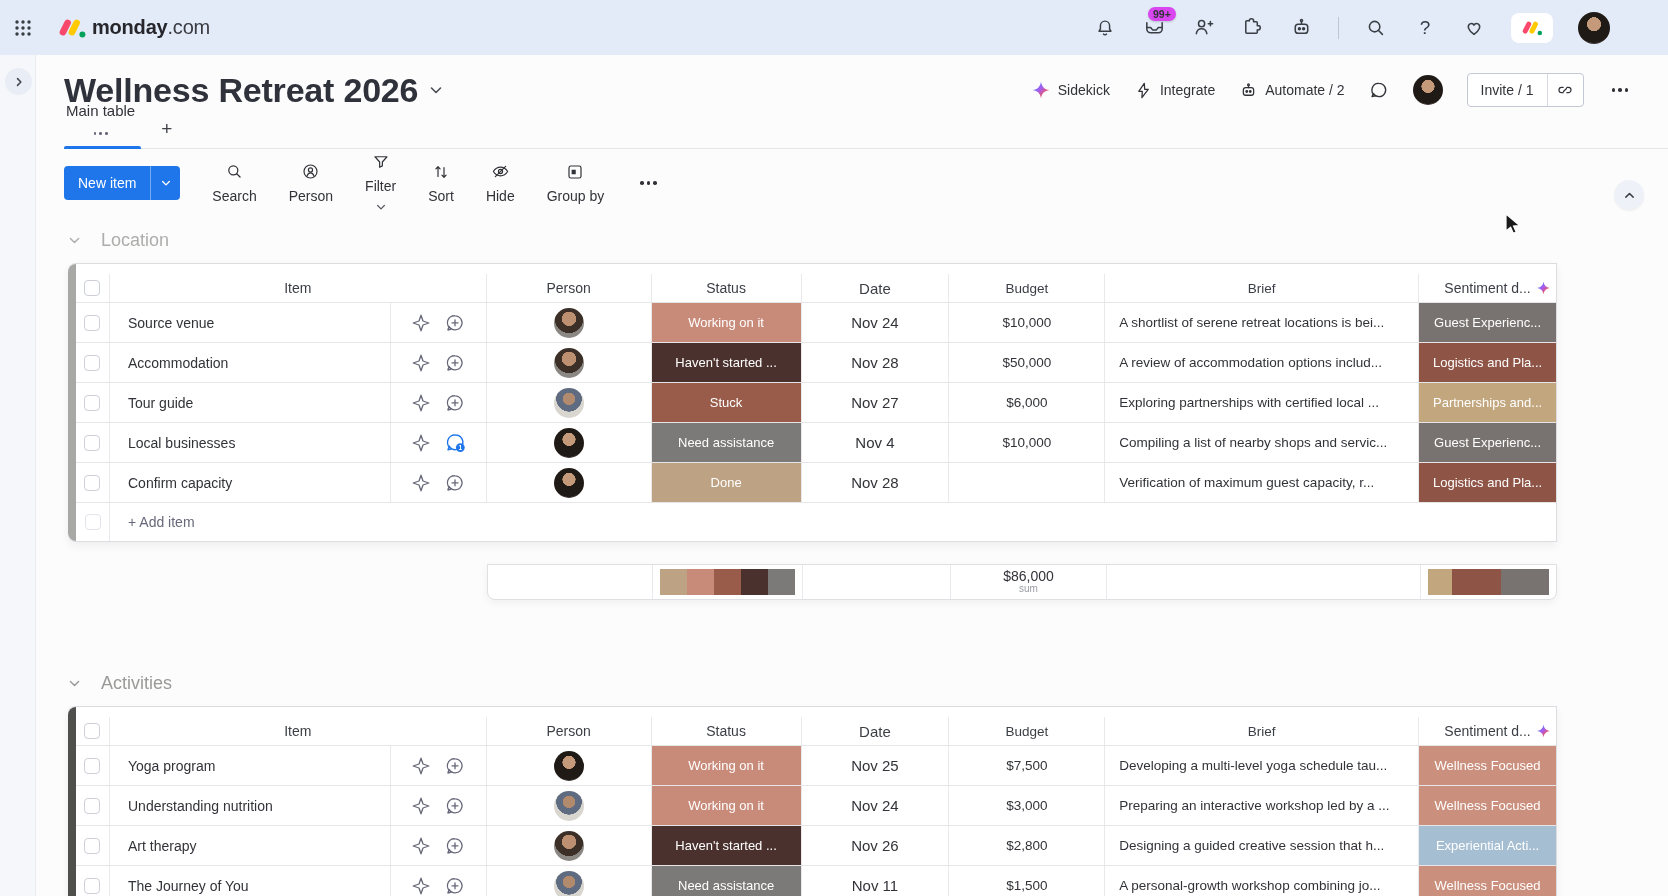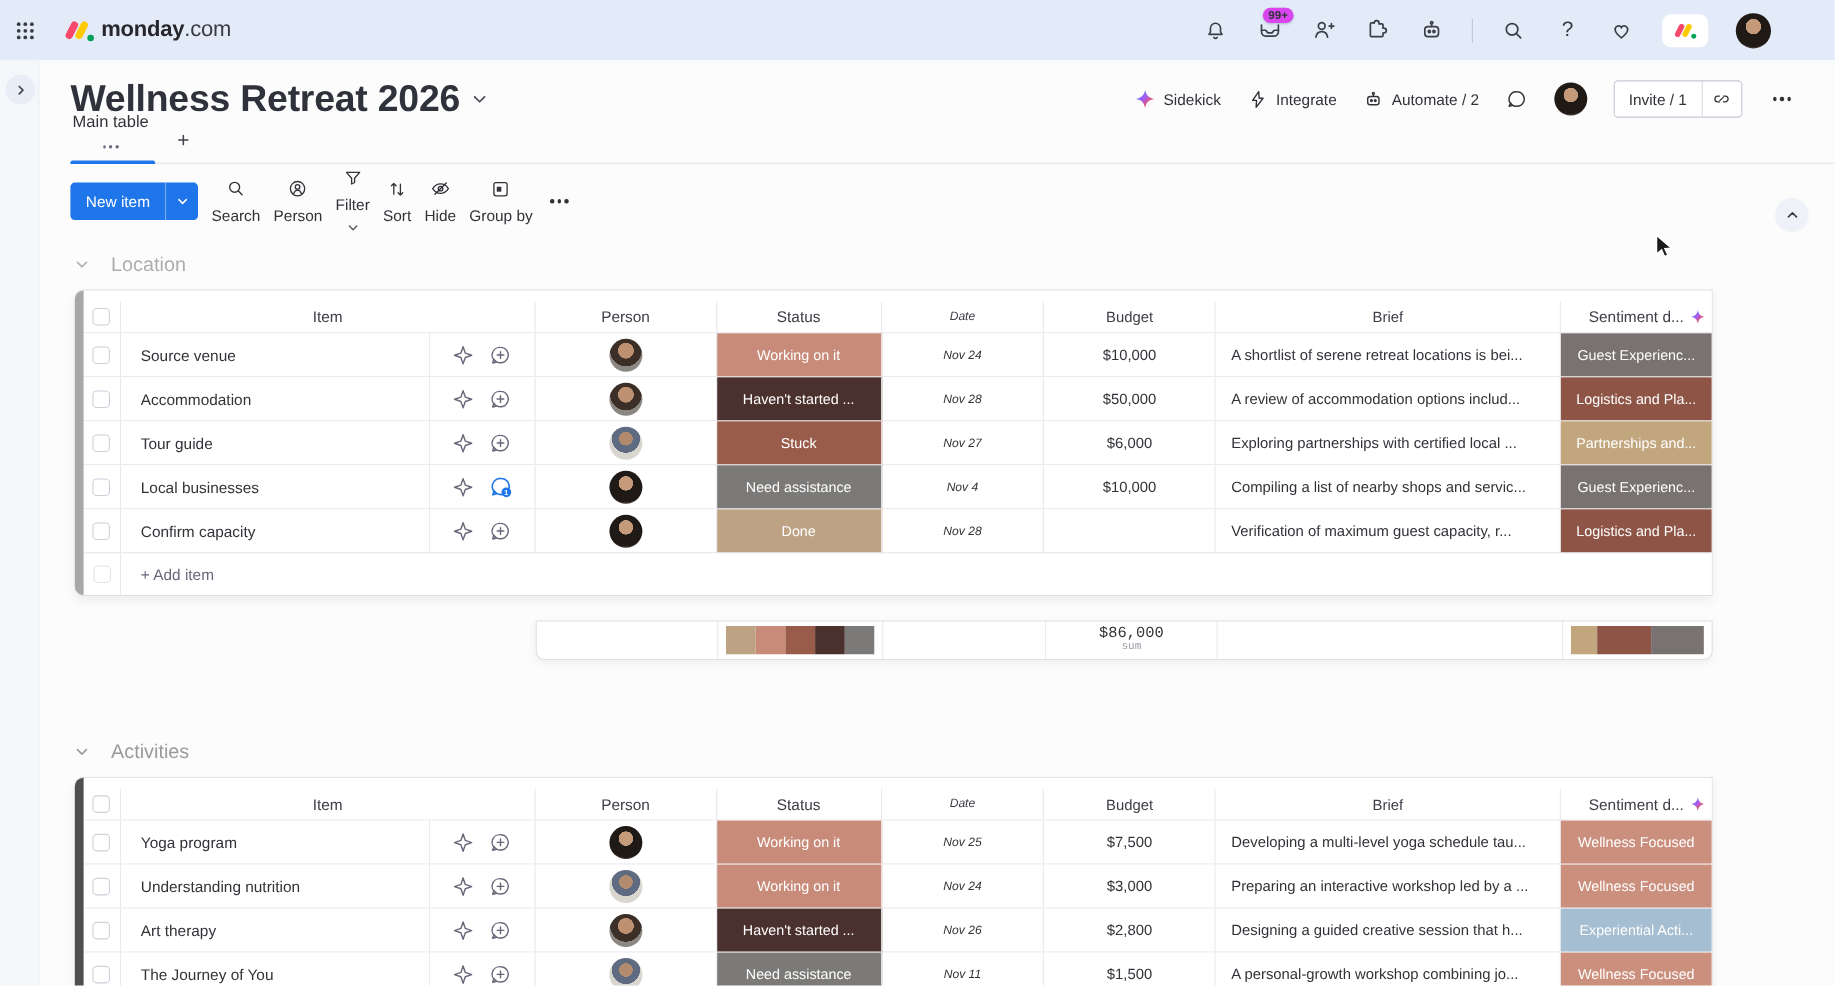--- a/index.html
+++ b/index.html
@@ -55,21 +55,21 @@
   .tabs-row { height:36px; display:flex; align-items:flex-end; border-bottom:1px solid #e5e6ea;
     margin-right:0; }
   .tab { position:relative; display:flex; align-items:center; gap:9px; padding:0 6px 9px 2px;
     font-size:15px; color:#323338; cursor:pointer;flex-direction:column; }
   .tab.active::after { content:""; position:absolute; left:0; right:0; bottom:-1px; height:3px;
     background:#1f76ea; border-radius:2px 2px 0 0; }
   .tab .dots i { width:2.6px; height:2.6px; background:#676879; }
   .add-view { margin-left:16px; padding:0 4px 8px; font-size:19px; color:#40434a; cursor:pointer; }
 
   
-  .toolbar { margin-top:16px; height:36px; display:flex; align-items:center; gap:12px; }
+  .toolbar { margin-top:16px; height:36px; display:flex; align-items:center; gap:32px; }
   .new-item-btn { height:34px; background:#1f76ea; color:#fff; border:none; border-radius:4px;
     display:flex; align-items:stretch; font-size:14px; cursor:pointer; overflow:hidden; }
   .nib-label { padding:0 14px; display:flex; align-items:center; }
   .nib-chev { width:30px; display:flex; align-items:center; justify-content:center;
     border-left:1px solid rgba(255,255,255,.4); }
   .tool { display:flex; align-items:center; gap:7px; font-size:14px; color:#323338; cursor:pointer;flex-direction:column; }
   .collapse-btn { position:absolute; left:1614px; top:180px; width:30px; height:30px; border-radius:50%;
     background:#eef1f7; border:none; display:flex; align-items:center; justify-content:center;
     cursor:pointer; box-shadow:0 1px 2px rgba(0,0,0,.06); }
 
@@ -90,41 +90,41 @@
   .th { font-size:14px; color:#3b3e45; display:flex; align-items:center; justify-content:center; }
   .cell { border-right:1px solid #e9e9ec; height:100%; }
   .c-check { width:var(--w-check); display:flex; align-items:center; justify-content:center; }
   .c-item-h { width:calc(var(--w-name) + var(--w-icons)); }
   .c-name { width:var(--w-name); display:flex; align-items:center; padding-left:18px;
     font-size:14px; border-right:none; cursor:pointer; }
   .c-icons { width:var(--w-icons); display:flex; align-items:center; justify-content:center; gap:14px;
     border-left:1px solid #e9e9ec; }
   .c-person { width:var(--w-person); display:flex; align-items:center; justify-content:center; cursor:pointer; }
   .c-status { width:var(--w-status); }
-  .c-date { width:var(--w-date); display:flex; align-items:center; justify-content:center; font-size:11px; cursor:pointer;font-style:italic; }
+  .c-date { width:var(--w-date); display:flex; align-items:center; justify-content:center; font-size:15px; cursor:pointer; }
   .c-budget { width:var(--w-budget); display:flex; align-items:center; justify-content:center; font-size:13.5px; cursor:pointer; }
   .c-brief { width:var(--w-brief); display:flex; align-items:center; padding:0 14px; font-size:13.5px;
     white-space:nowrap; overflow:hidden; cursor:pointer; }
   .c-sent { width:var(--w-sent); border-right:none; }
   .sent-h { position:relative; }
   .sent-h .sparkle-mini { position:absolute; right:5px; top:50%; transform:translateY(-50%); }
   .trow { display:flex; height:40px; border-bottom:1px solid #e6e6e9; background:#fff; }
   .chip { display:flex; align-items:center; justify-content:center; color:#fff; font-size:13px;
     white-space:nowrap; overflow:hidden; cursor:pointer; }
   .cb { width:16px; height:16px; border:1px solid #cdd0d9; border-radius:4px; background:#fff; display:inline-block; }
   .rowico { display:flex; cursor:pointer; }
   .additem-row { display:flex; height:38px; align-items:center; }
   .additem-row .c-check { border-right:1px solid #e9e9ec; height:100%; }
   .additem-row .cb { border-color:#e2e4ea; }
   .additem-label { padding-left:18px; font-size:14px; color:#676879; cursor:pointer; }
 
   
   .tfooter { margin-top:22px; margin-left:419px; width:1070px; height:36px; display:flex;
     background:#fff; border:1px solid #e0e0e4; border-radius:0 0 8px 8px;
-    box-shadow:0 3px 8px rgba(0,0,0,.05);font-family:Liberation Mono, monospace; }
+    box-shadow:0 3px 8px rgba(0,0,0,.05); }
   .fcell { border-right:1px solid #e9e9ec; height:100%; display:flex; align-items:center; justify-content:center; }
   .fcell:last-child { border-right:none; }
   .f-person { width:var(--w-person); } .f-status { width:var(--w-status); }
   .f-date { width:var(--w-date); } .f-budget { width:var(--w-budget); flex-direction:column; line-height:1.05; }
   .f-brief { width:var(--w-brief); } .f-sent { width:calc(var(--w-sent) - 2px); }
   .dist { display:flex; width:calc(100% - 14px); height:26px; overflow:hidden; cursor:pointer; }
   .dist span { display:block; height:100%; }
   .sumv { font-size:14px; color:#323338; }
   .suml { font-size:10px; color:#9a9ca5; }
 

